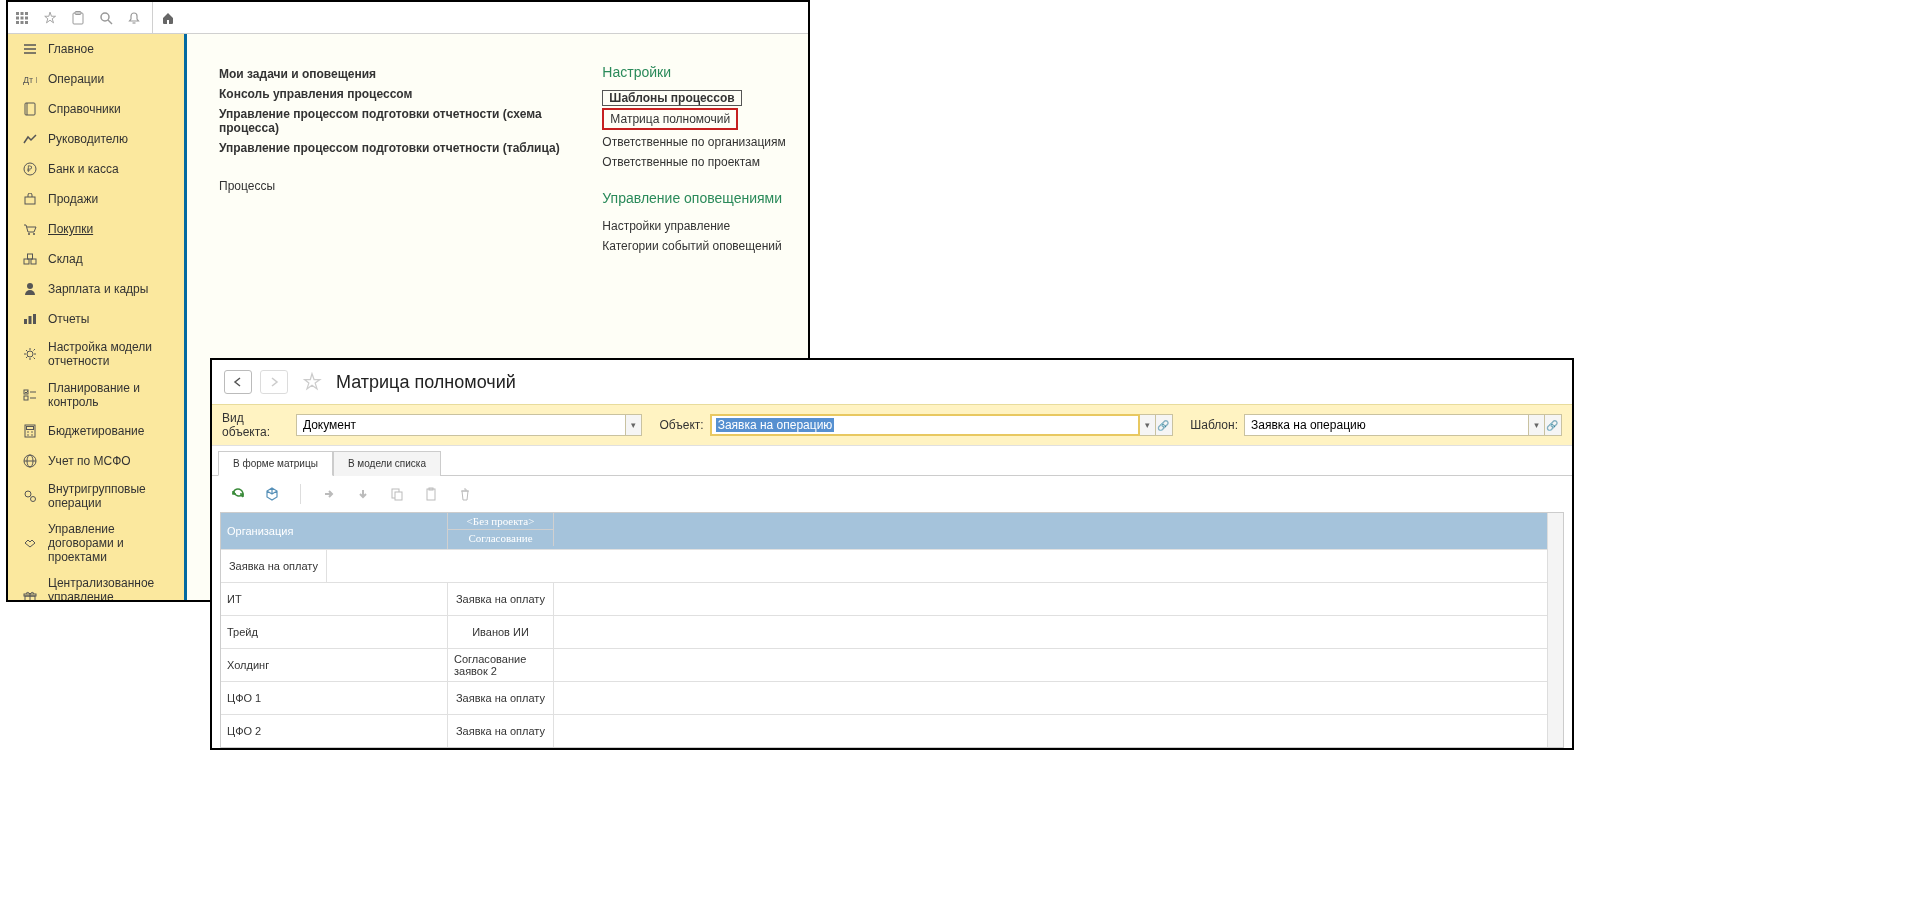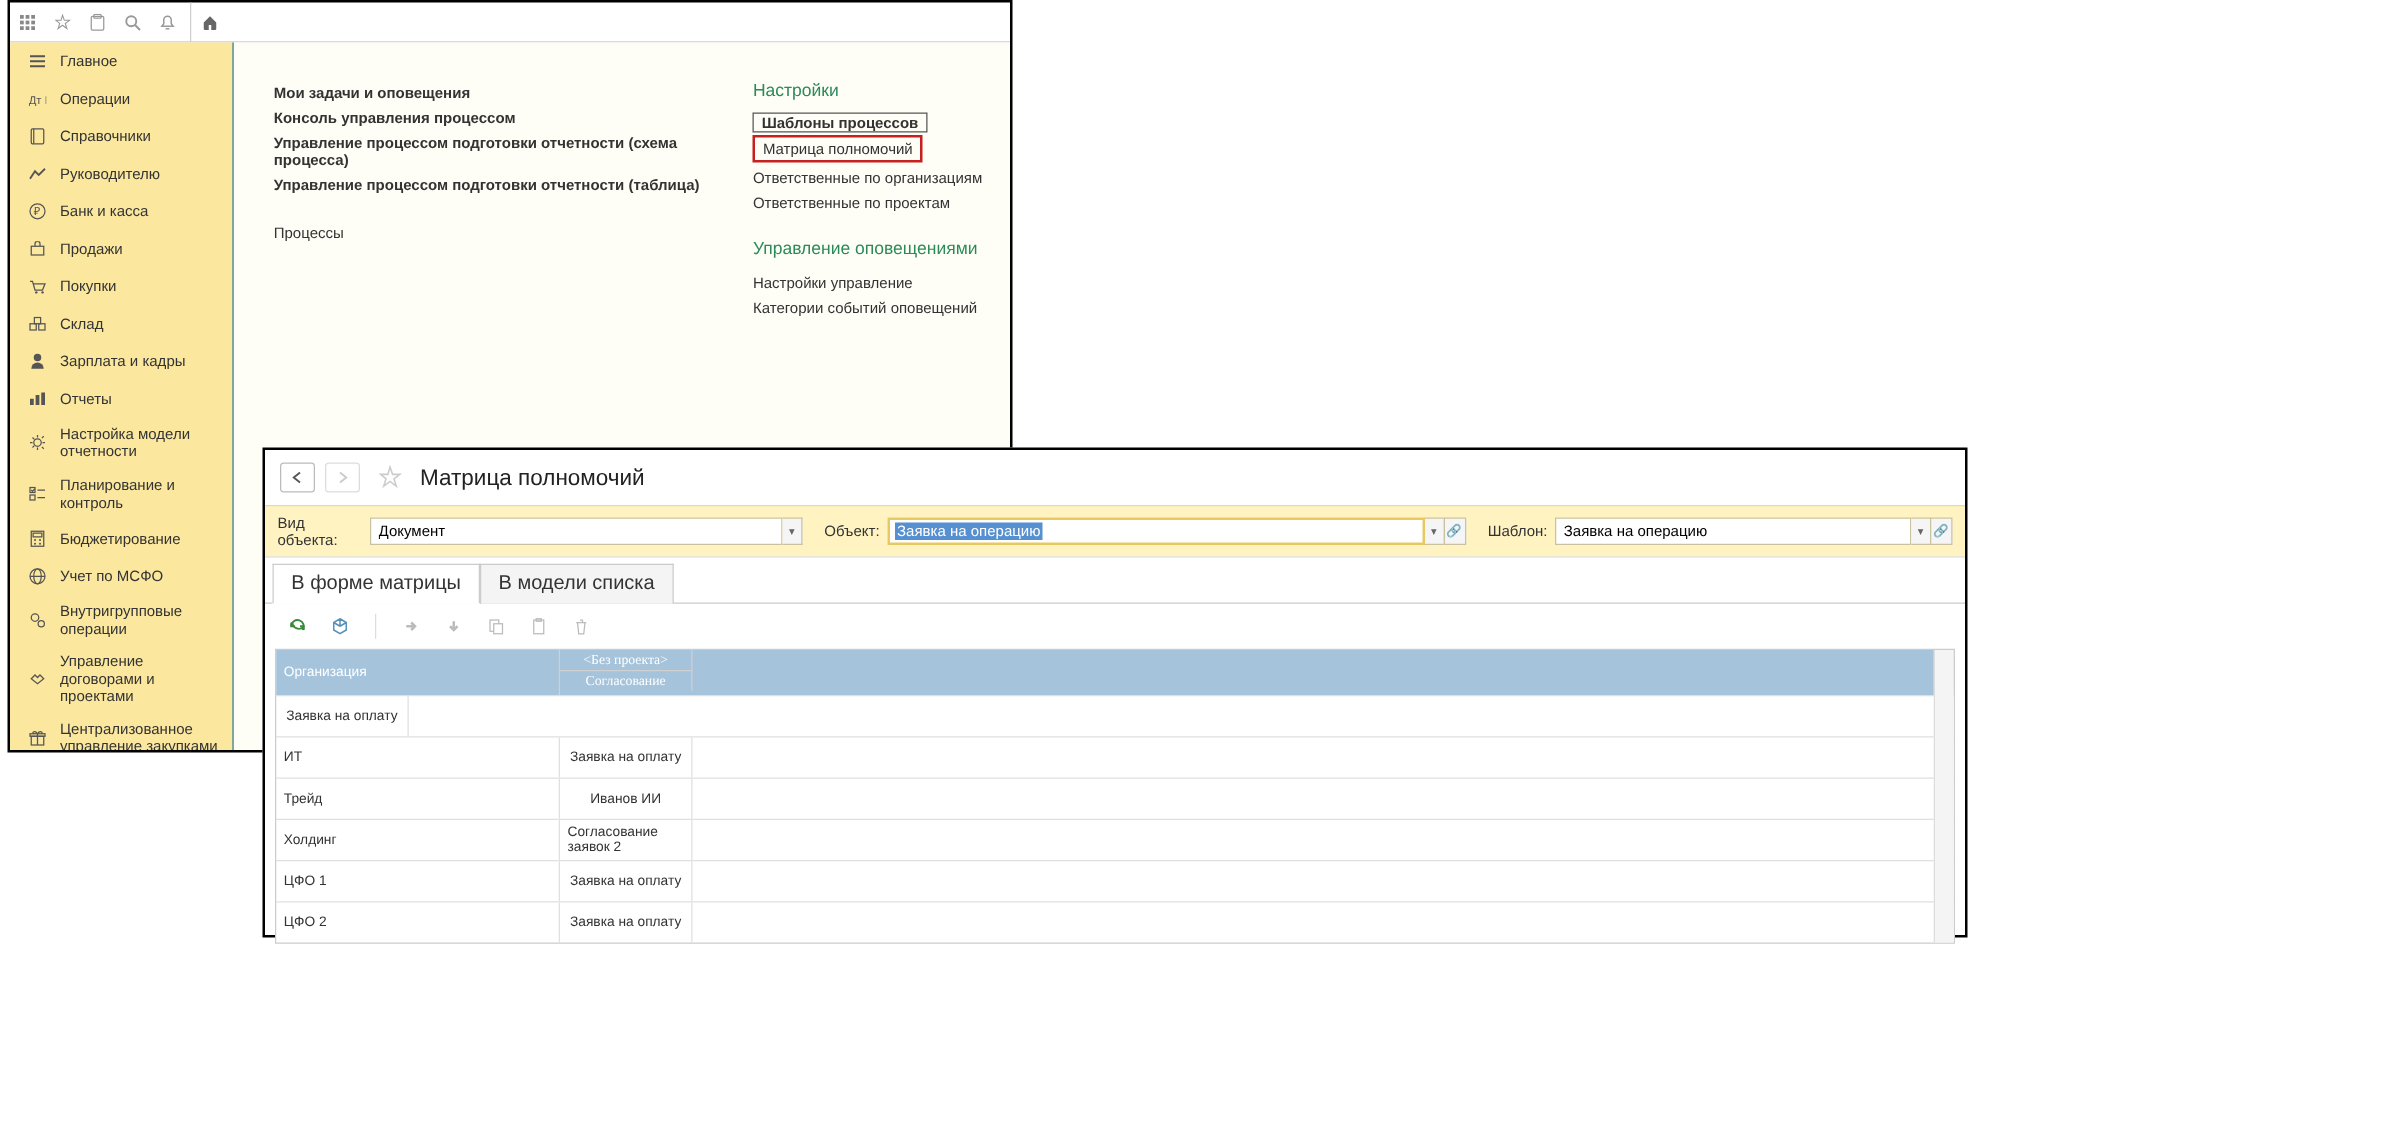--- a/index.html
+++ b/index.html
@@ -6,25 +6,25 @@
 body { font-family: Arial, sans-serif; font-size: 12px; background: #fff; color: #333; position: relative; width: 1920px; height: 918px; }
 
 
 .win1 { position: absolute; left: 6px; top: 0; width: 804px; height: 602px; border: 2px solid #000; background: #fff; }
 .topbar { height: 32px; border-bottom: 1px solid #d0d0d0; display: flex; align-items: center; }
 .topbar-icons { display: flex; align-items: center; gap: 0; }
 .topbar-icons > div { width: 28px; height: 32px; display: flex; align-items: center; justify-content: center; border-right: 1px solid transparent; color: #888; cursor: pointer; }
 .topbar-home { border-left: 1px solid #d0d0d0; width: 30px; height: 32px; display: flex; align-items: center; justify-content: center; color: #666; margin-left: 4px; }
 
 .win1-body { display: flex; height: calc(100% - 32px); }
-.sidebar { width: 179px; background: #fbe89e; border-right: 1px solid #0369a1; overflow: hidden; }
+.sidebar { width: 179px; background: #fbe89e; border-right: 3px solid #0369a1; overflow: hidden; }
 .sidebar-item { display: flex; align-items: center; padding: 7px 10px 7px 14px; gap: 10px; color: #333; cursor: pointer; }
 .sidebar-item .icn { width: 16px; height: 16px; display: flex; align-items: center; justify-content: center; flex-shrink: 0; color: #555; }
 .sidebar-item .lbl { font-size: 12px; line-height: 14px; }
-.sidebar-item.underline .lbl { }
+.sidebar-item.underline .lbl { text-decoration: underline; }
 .sidebar-item.multiline { padding-top: 6px; padding-bottom: 6px; }
 
 .content1 { flex: 1; background: #fefef6; padding: 30px 20px 20px 32px; }
 .link-col { display: inline-block; vertical-align: top; }
 .link-col.col1 { width: 360px; }
 .link-col.col2 { margin-left: 20px; }
 .section-title { color: #2a8a5a; font-size: 14px; margin-bottom: 10px; }
 .clink { font-size: 12px; color: #333; padding: 3px 0; cursor: pointer; }
 .clink.bold { font-weight: bold; }
 .clink.boxed { border: 1px solid #555; display: inline-block; padding: 0 6px; margin-bottom: 2px; }
@@ -39,21 +39,21 @@
 
 .filterbar { background: #fff3c2; padding: 6px 10px; display: flex; align-items: center; gap: 6px; border-top: 1px solid #e8dc9c; border-bottom: 1px solid #e0e0e0; }
 .flabel { font-size: 12px; color: #333; }
 .dropdown { position: relative; display: flex; align-items: center; }
 .dropdown input { height: 22px; border: 1px solid #c9c2a0; background: #fff; padding: 0 6px; font-size: 12px; }
 .dropdown .dd-btn { width: 16px; height: 22px; border: 1px solid #c9c2a0; border-left: none; background: #f5f5f5; display: flex; align-items: center; justify-content: center; cursor: pointer; font-size: 9px; color: #666; }
 .sel-text { background: #5690d0; color: #fff; padding: 0 2px; }
 .ext-btn { width: 18px; height: 22px; border: 1px solid #c9c2a0; background: #f5f5f5; display: flex; align-items: center; justify-content: center; cursor: pointer; font-size: 10px; color: #666; margin-left: -1px; }
 
 .tabs { display: flex; padding: 4px 6px 0; gap: 0; }
-.tab { padding: 6px 14px; border: 1px solid #ccc; background: #f4f4f4; font-size: 16px; cursor: pointer; border-bottom: none; position: relative; top: 1px; text-align: center; }
+.tab { padding: 6px 14px; border: 1px solid #ccc; background: #f4f4f4; font-size: 10px; cursor: pointer; border-bottom: none; position: relative; top: 1px; text-align: center; }
 .tab.active { background: #fff; border-bottom: 1px solid #fff; }
 .tab-body { border-top: 1px solid #ccc; }
 
 .toolbar2 { padding: 8px 16px; display: flex; align-items: center; gap: 14px; }
 .toolbar2 .tbtn { width: 20px; height: 20px; display: flex; align-items: center; justify-content: center; color: #999; cursor: pointer; }
 .toolbar2 .sep { width: 1px; height: 20px; background: #ddd; margin: 0 4px; }
 .toolbar2 .tbtn.green { color: #3a8a3a; }
 .toolbar2 .tbtn.blue { color: #5690b8; }
 
 .grid-wrap { margin: 0 8px; border: 1px solid #ccc; background: #fff; position: relative; }

